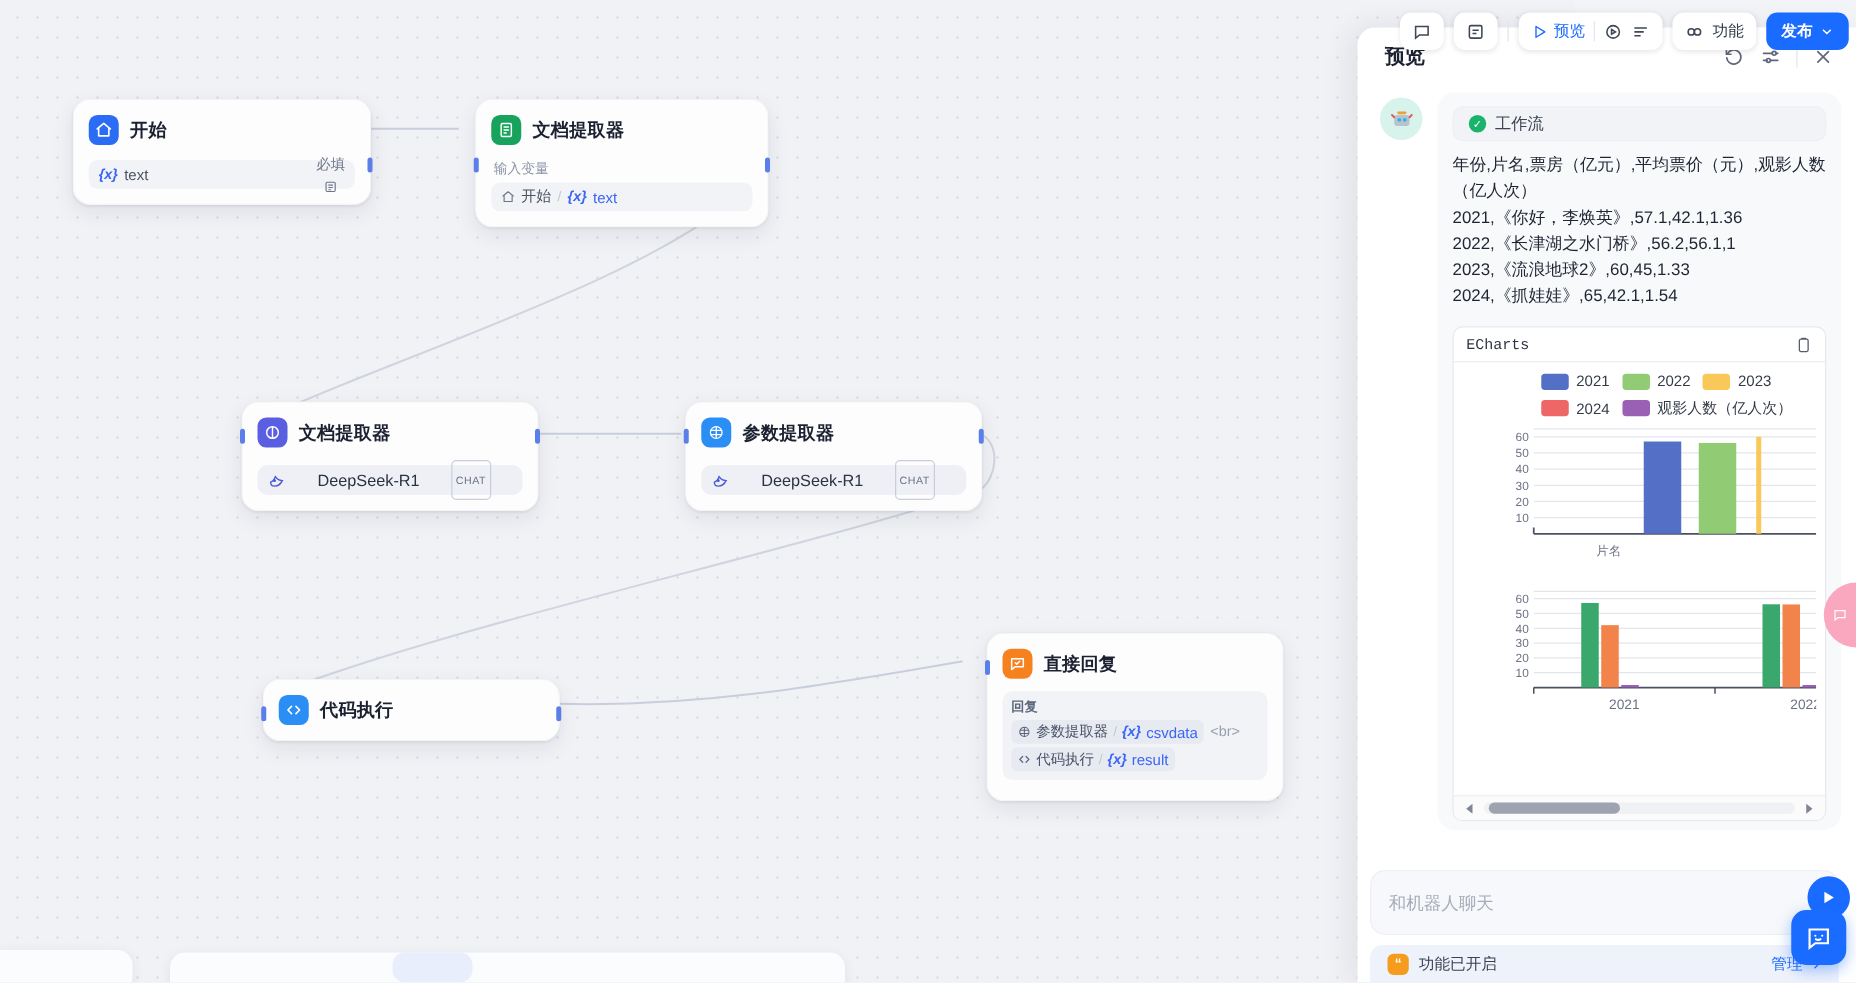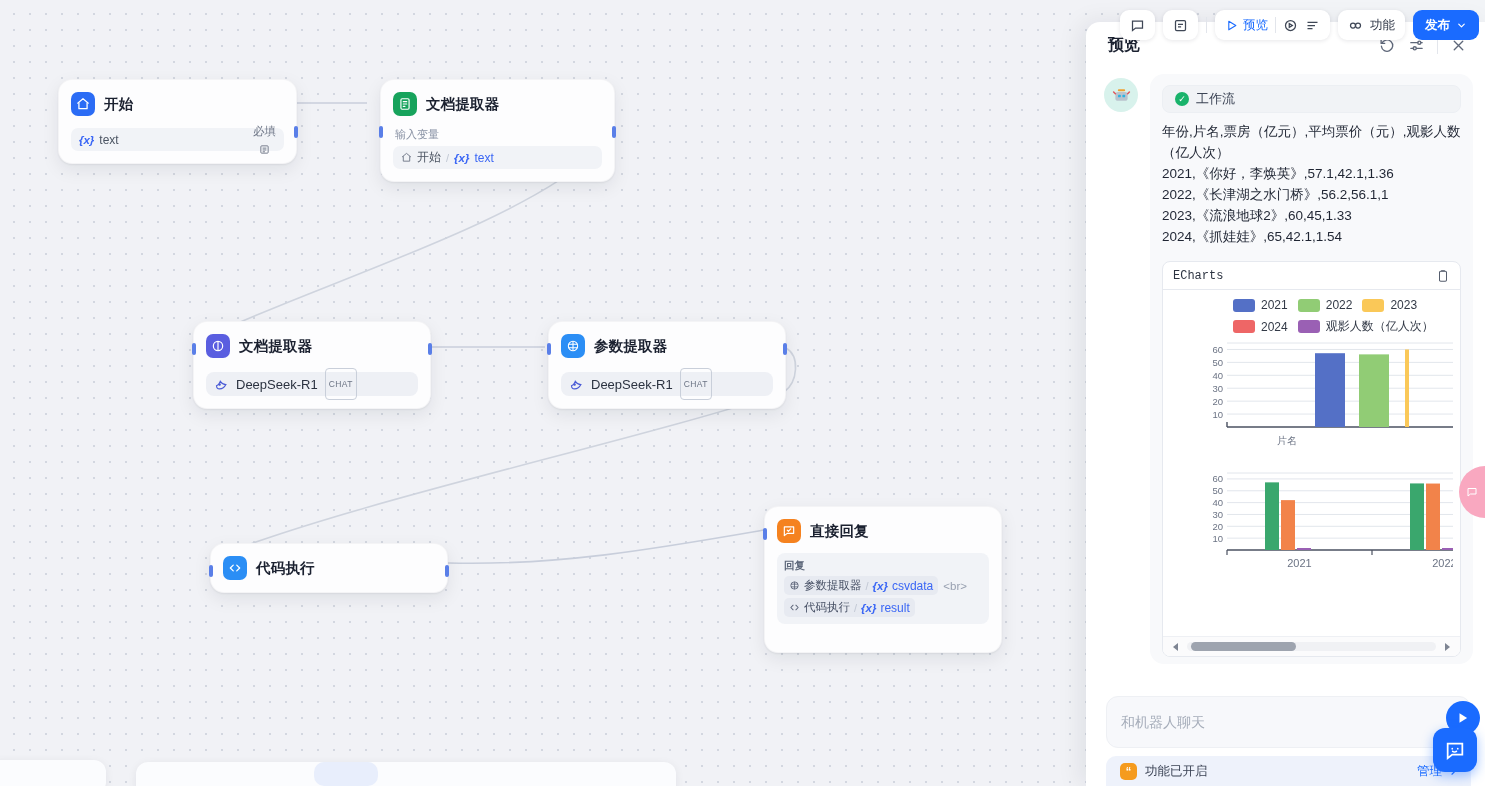--- a/index.html
+++ b/index.html
@@ -47,21 +47,21 @@
     padding: 0 8px; gap: 5px; font-size: 12px; color: #4b5462;
   }
   .field.tall { height: 23px; }
   .varx { color: #3a66f5; font-style: italic; font-weight: bold; font-size: 11.5px; }
   .varname { color: #3a66f5; font-size: 12px; }
   .sep { color: #c2c8d4; font-size: 11px; }
   .right-meta { margin-left: auto; display: flex; align-items: center; gap: 5px; color: #6d7586; font-size: 11.5px; flex-direction: column; }
 
   .model-row {
     background: #eef0f5; border-radius: 8px; height: 24px;
-    display: flex; align-items: center; gap: 7px; padding: 0 8px;
+    display: flex; align-items: center; gap: 25px; padding: 0 8px;
     font-size: 13px; color: #2b3240;
   }
   .model-badge {
     border: 1px solid #c9cfda; border-radius: 4px;
     font-size: 8.5px; color: #6b7governs; color: #6b7384;
     padding: 10px 3px; letter-spacing: .4px;
   }
   .ds-ico { width: 15px; height: 15px; flex: none; }
 
   .reply-box { background: #f1f3f7; border-radius: 8px; padding: 6px 7px 7px 7px; margin-top: 8px; }
@@ -122,21 +122,21 @@
   .ec-copy svg { width: 14px; height: 14px; display: block; }
   .ec-body { position: relative; height: 346px; overflow: hidden; background: #fff; }
   .ec-legend { display: flex; flex-wrap: wrap; gap: 6px 10px; padding: 8px 0 4px 70px; }
   .lg-item { display: flex; align-items: center; gap: 6px; font-size: 12px; color: #333a47; }
   .lg-swatch { width: 22px; height: 13px; border-radius: 3px; }
   .chart-wrap { position: relative; }
   .ec-scroll { height: 20px; display: flex; align-items: center; gap: 6px; padding: 0 8px; background: #fbfbfc; border-top: 1px solid #eef0f4; }
   .sc-track { flex: 1; height: 9px; background: #f0f1f4; border-radius: 5px; position: relative; }
   .sc-thumb { position: absolute; left: 4px; top: 0; width: 105px; height: 9px; border-radius: 5px; background: #9ea4af; }
 
-  .pv-foot { padding: 0 14px 0 20px; }
+  .pv-foot { padding: 0 14px 0 10px; }
   .chat-input {
     background: #f7f8fb; border: 1px solid #eef0f4; border-radius: 12px;
     height: 52px; display: flex; align-items: center; padding: 0 14px; position: relative;
   }
   .chat-input input {
     flex: 1; border: none; outline: none; background: transparent;
     font-size: 14px; color: #1f2533; font-family: "Liberation Sans", sans-serif;
   }
   .chat-input input::placeholder { color: #a6adba; }
   .send-btn {
@@ -297,21 +297,21 @@
           <svg viewBox="0 0 24 24" fill="none" stroke="#fff" stroke-width="2.2" stroke-linecap="round" stroke-linejoin="round">
               <path d="M9 7l-5 5 5 5M15 7l5 5-5 5"></path>
             </svg>
         </div>
         <div class="node-title">代码执行</div>
       </div>
       <div class="port" style="left:-2px; top:21px;"></div>
       <div class="port" style="right:-2px; top:21px;"></div>
     </div>
 
-    <div class="node" style="left:764px; top:506px; width:238px; padding-bottom:28px;">
+    <div class="node" style="left:789px; top:506px; width:238px; padding-bottom:16px;">
       <div class="node-head">
         <div class="node-ico" style="background:#f5821f;">
           <svg viewBox="0 0 24 24" fill="none" stroke="#fff" stroke-width="2" stroke-linecap="round" stroke-linejoin="round">
               <path d="M4 5h16v11H9l-5 4V5z"></path>
               <path d="M9 10.5l2 2 4-4"></path>
             </svg>
         </div>
         <div class="node-title">直接回复</div>
       </div>
       <div class="reply-box">

